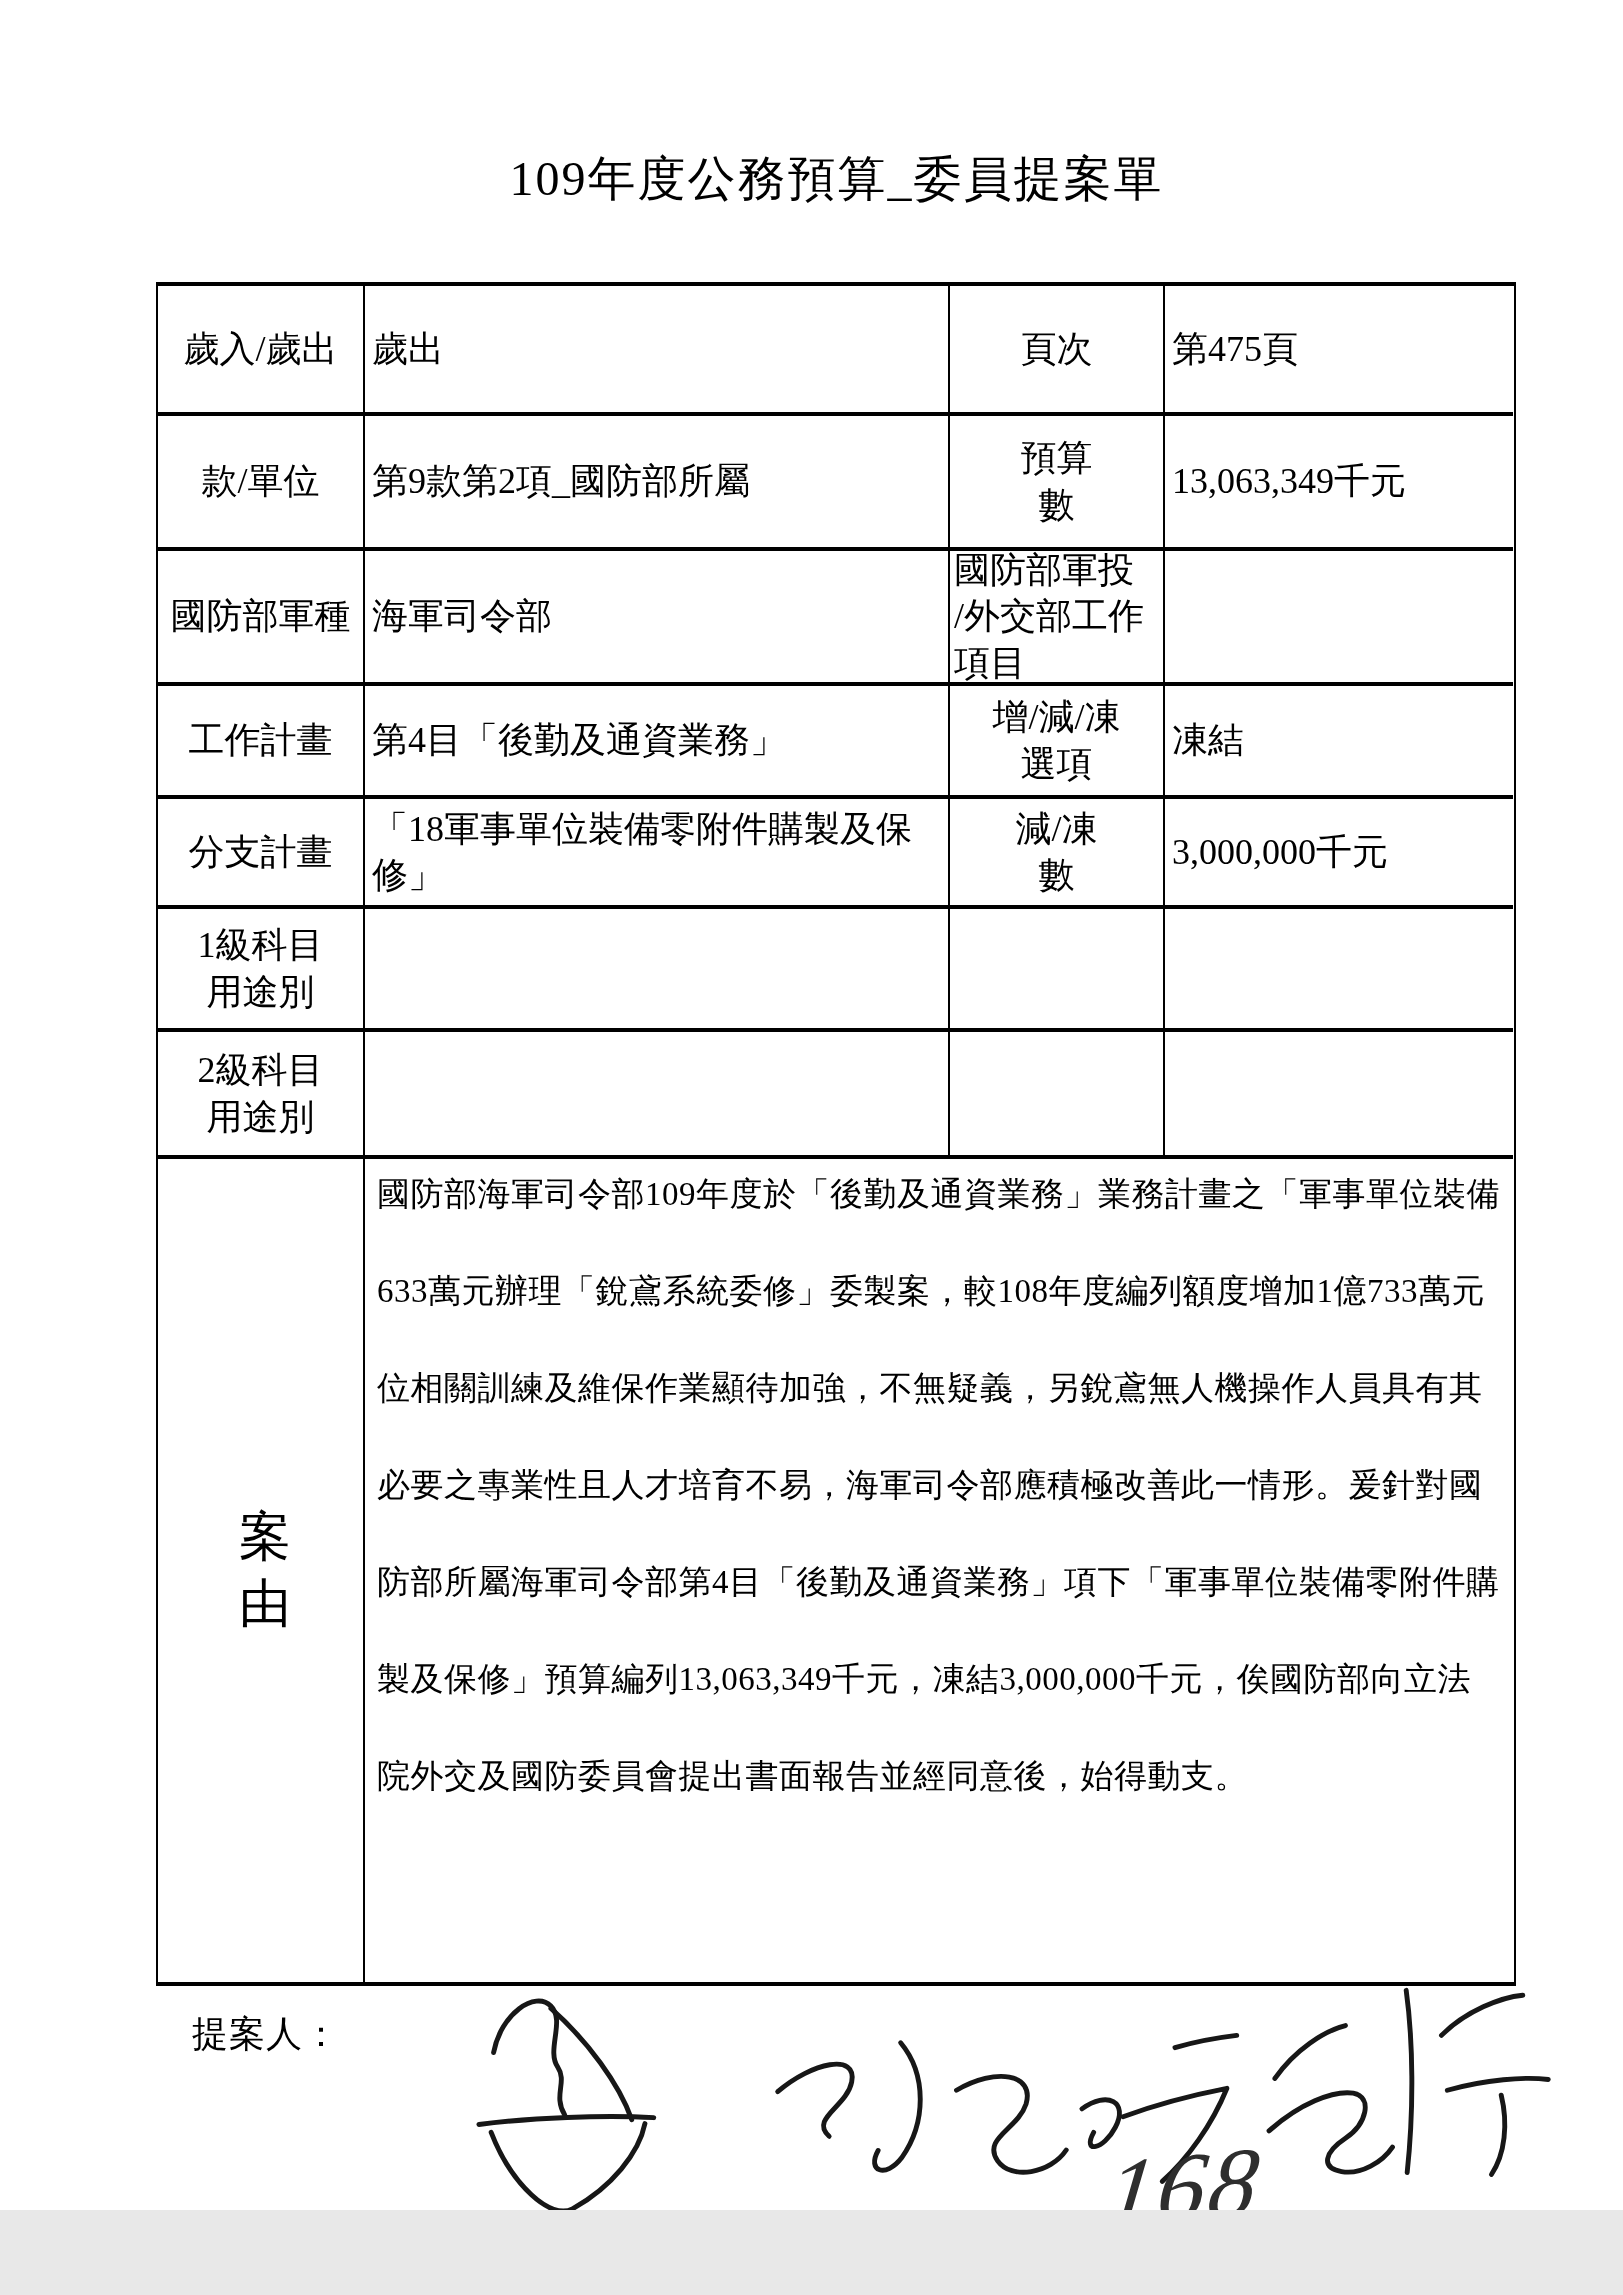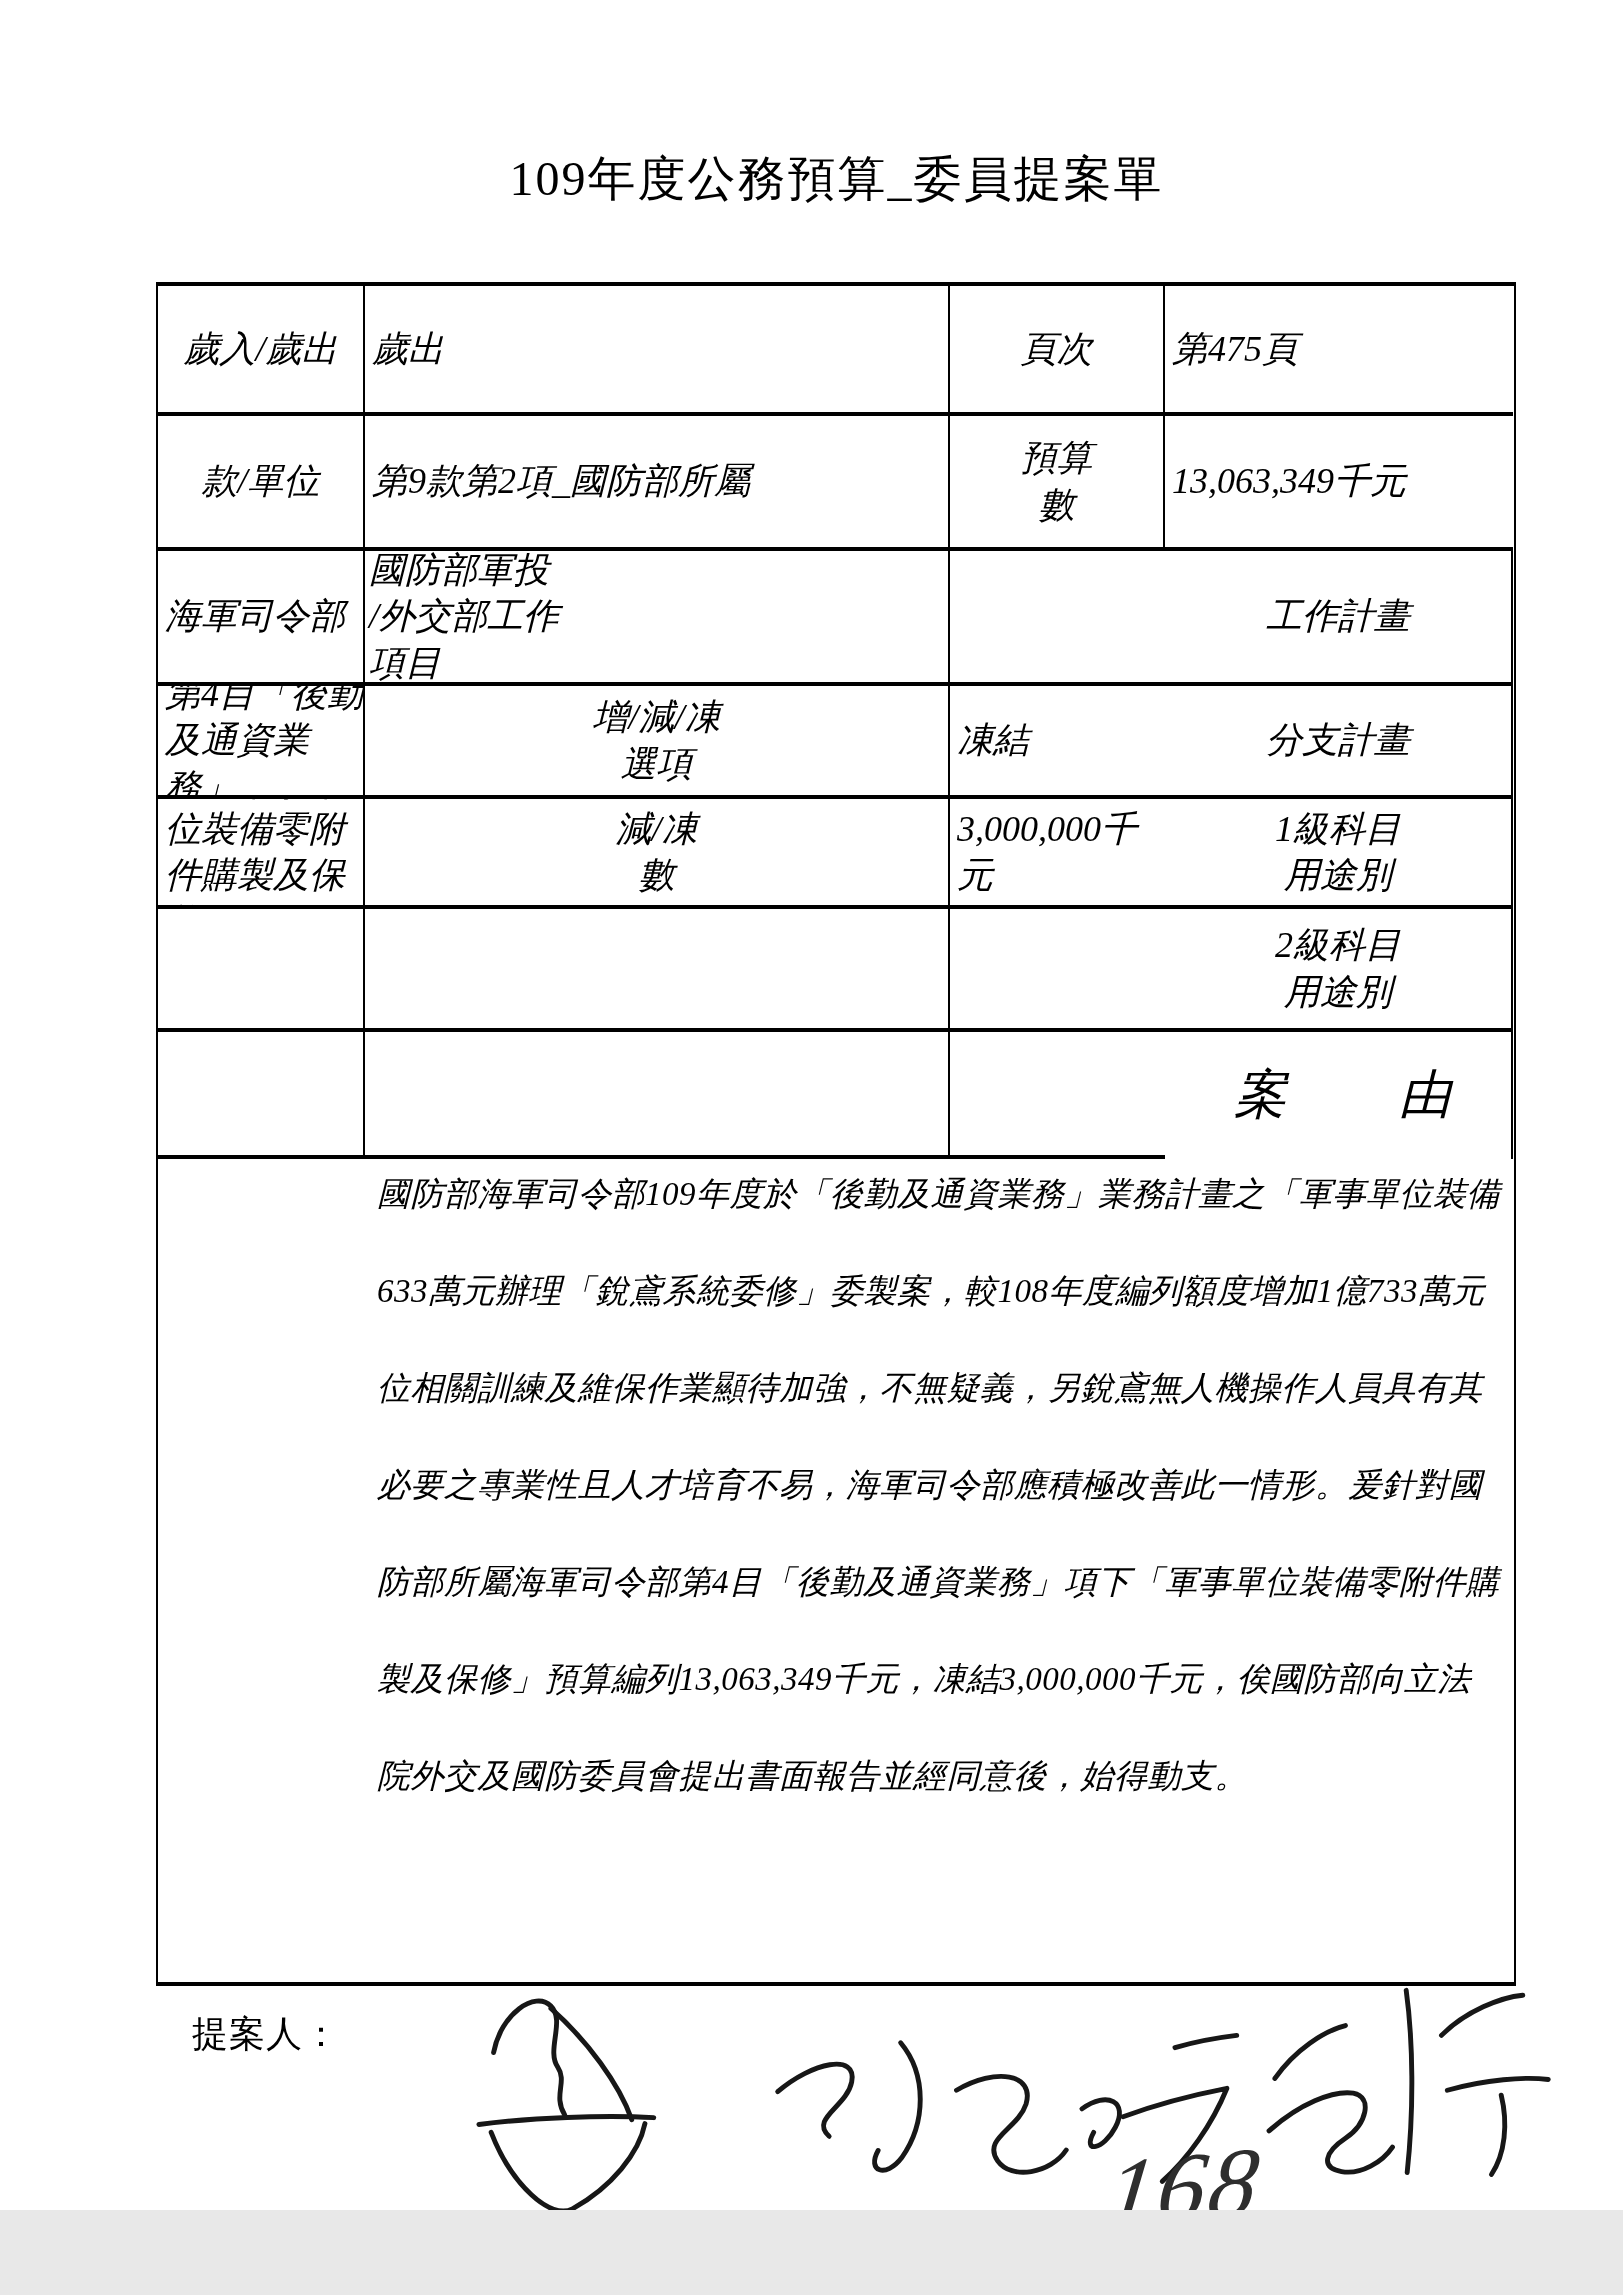--- a/index.html
+++ b/index.html
@@ -35,21 +35,20 @@
     grid-template-rows:130px 135px 135px 113px 110px 123px 127px 823px;
     background:#fff;
   }
   .cell{
     box-sizing:border-box;
     border-right:2px solid #000;
     border-bottom:4.4px solid #000;
     font-size:36px;
     line-height:1.28;
     overflow:hidden;
-    font-style:italic;
   }
   .cell.last{border-right:none;}
   .cell.bottom{border-bottom:none;padding-left:12px;}
   .lbl{
     display:flex;
     align-items:center;
     justify-content:center;
     text-align:center;
   }
   .val{
@@ -131,20 +130,21 @@
     <div class="cell val">歲出</div>
     <div class="cell lbl">頁次</div>
     <div class="cell val last">第475頁</div>
 
     <div class="cell lbl">款/單位</div>
     <div class="cell val">第9款第2項_國防部所屬</div>
     <div class="cell lbl pre">預算
 數</div>
     <div class="cell val last">13,063,349千元</div>
 
+    <div class="cell lbl">國防部軍種</div>
     <div class="cell val">海軍司令部</div>
     <div class="cell leftlbl">國防部軍投
 /外交部工作
 項目</div>
     <div class="cell val last"></div>
 
     <div class="cell lbl">工作計畫</div>
     <div class="cell val">第4目「後勤及通資業務」</div>
     <div class="cell lbl pre">增/減/凍
 選項</div>

